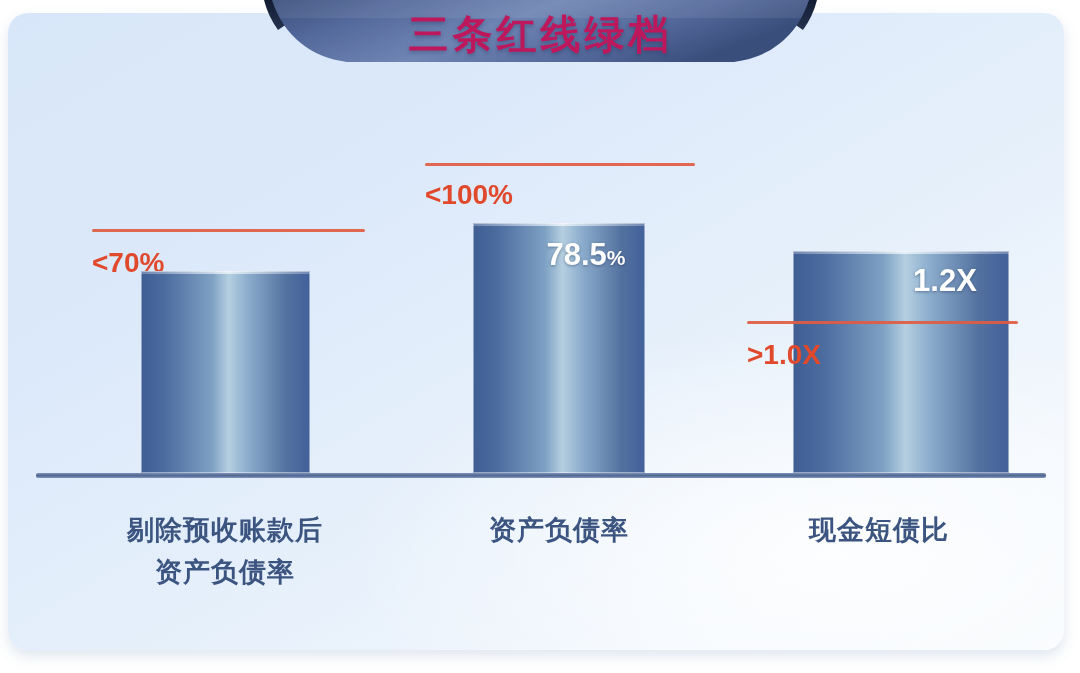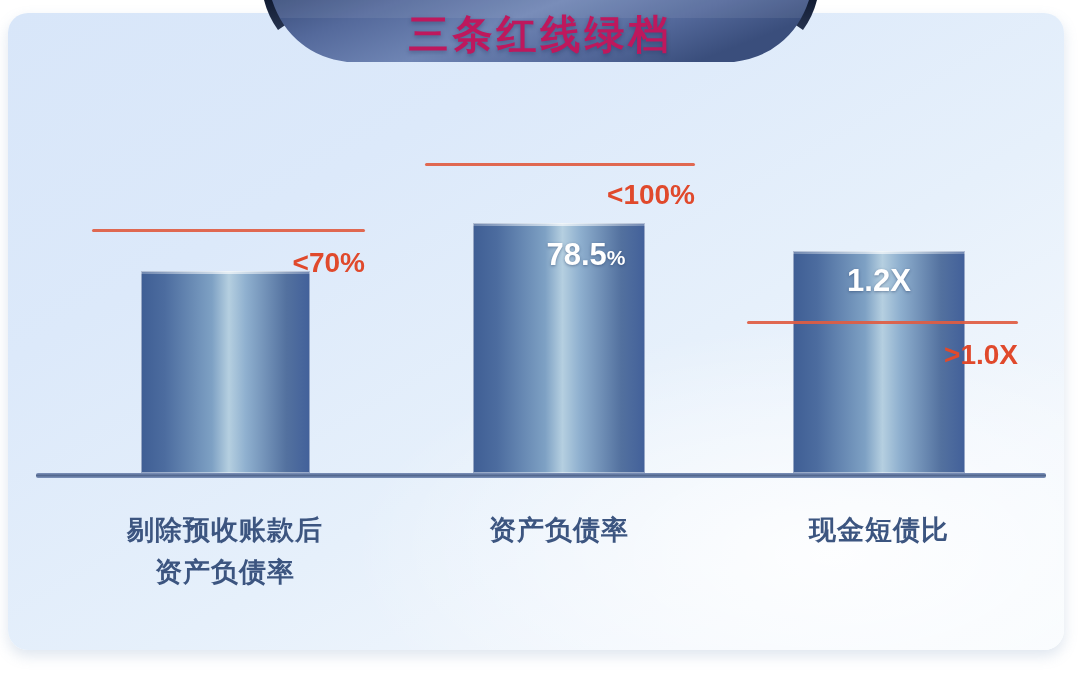--- a/index.html
+++ b/index.html
@@ -120,21 +120,21 @@
     height: 3px;
     background: #e05c42;
     border-radius: 2px;
     opacity: 0.92;
   }
   .thresh-label {
     position: absolute;
     color: #e0492c;
     font-weight: bold;
     font-size: 28px;
-    text-align: right;
+    text-align: left;
     white-space: nowrap;
   }
 
   
   .cat-label {
     position: absolute;
     text-align: center;
     color: #3c5580;
     font-weight: bold;
     font-size: 27px;
@@ -168,21 +168,21 @@
 
     <div class="bar" style="left:465px; width:172px; height:250px;">
       <div class="bar-top-hl"></div>
       <div class="bar-value" style="top:14px;margin-left:27px;">
         <span>78.5</span><span class="unit">%</span>
       </div>
     </div>
 
     <div class="cat-label" style="left:421px; top:496px; width:260px;">资产负债率</div>
 
-    <div class="bar" style="left:785px; width:172px; height:222px;">
+    <div class="bar" style="left:785px; width:172px; height:222px;padding-left:44px;">
       <div class="bar-top-hl"></div>
       <div class="bar-value" style="top:12px;">
         <span>1.2</span><span class="unit" style="font-size:31px;">X</span>
       </div>
     </div>
 
     <div class="thresh-line" style="left:739px; top:308px; width:271px; z-index:5;"></div>
     <div class="thresh-label" style="left:739px; top:326px; width:271px; z-index:5;">&gt;1.0X</div>
 
     <div class="cat-label" style="left:741px; top:496px; width:260px;">现金短债比</div>

